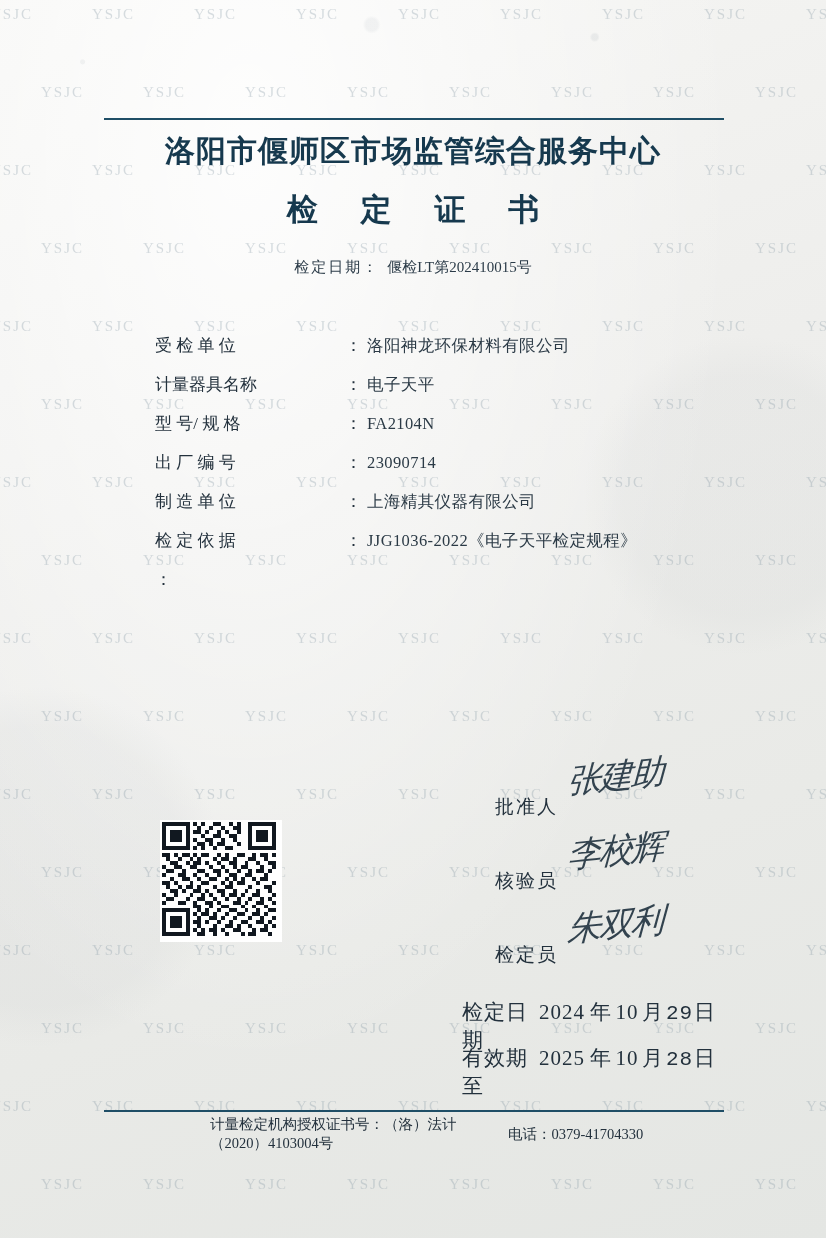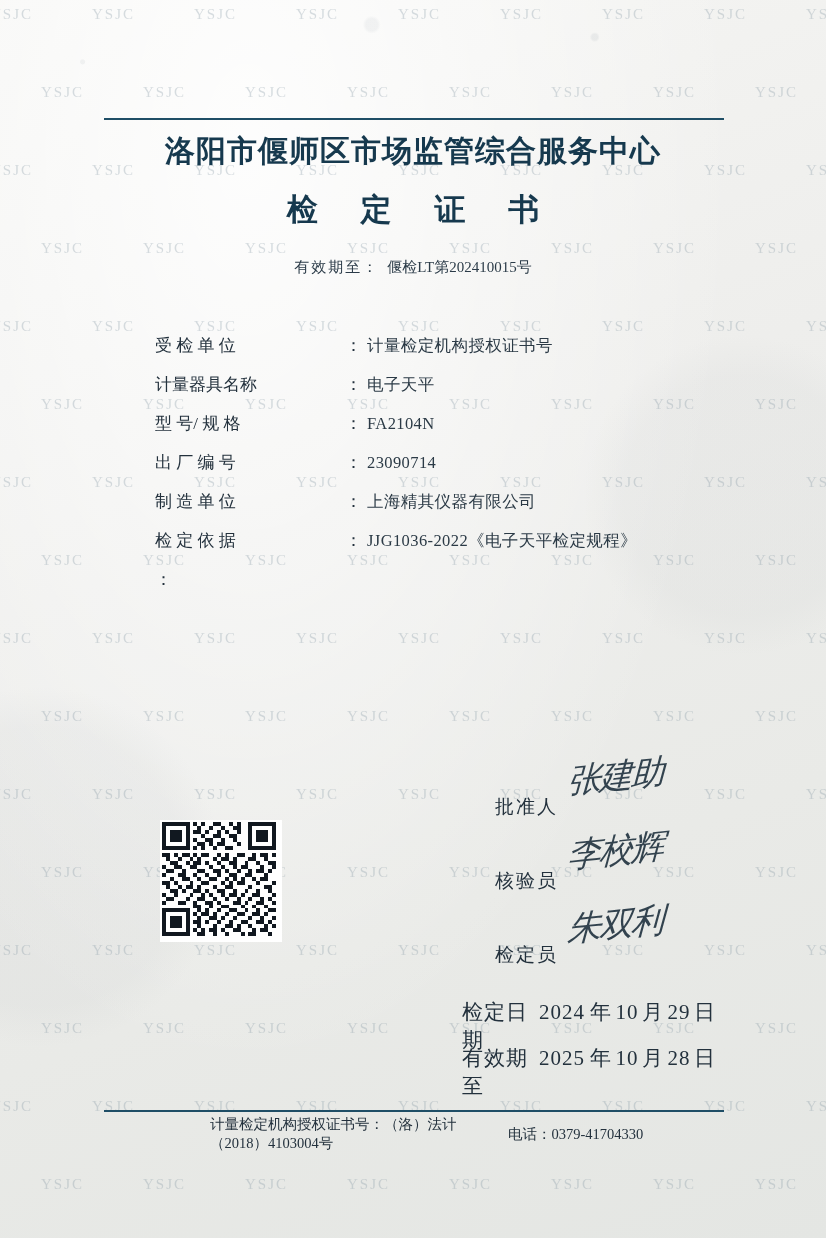--- a/index.html
+++ b/index.html
@@ -180,21 +180,21 @@
   .date-row {
     display: flex;
     align-items: baseline;
     height: 46px;
     letter-spacing: 1px;
   }
   .date-row .dlabel { width: 74px; }
   .date-row .dy { width: 52px; text-align: center; }
   .date-row .unit { width: 26px; text-align: center; }
   .date-row .dm { width: 26px; text-align: center; }
-  .date-row .dd { width: 26px; text-align: center; }
+  .date-row .dd { width: 26px; text-align: center; font-family: Liberation Mono, monospace; }
 
   .footer {
     position: absolute;
     left: 0;
     top: 1120px;
     width: 826px;
     font-family: "Liberation Serif", serif;
     font-size: 14.5px;
     color: #23313d;
   }
@@ -351,28 +351,28 @@
       <div class="wm" style="left: 653px; top: 1176px;">YSJC</div>
       <div class="wm" style="left: 755px; top: 1176px;">YSJC</div>
     </div>
 
   <div class="top-rule"></div>
 
   <div class="org-title">洛阳市偃师区市场监管综合服务中心</div>
   <div class="doc-title">检 定 证 书</div>
 
   <div class="cert-no-row">
-    <span class="lbl">有效期至：</span><span class="val">偃检LT第202410015号</span>
+    <span class="lbl">检定日期：</span><span class="val">偃检LT第202410015号</span>
   </div>
 
   <div class="fields" id="fields-container">
       <div class="field-row">
         <div class="field-label">受 检 单 位</div>
         <div class="field-colon">：</div>
-        <div class="field-value">计量检定机构授权证书号</div>
+        <div class="field-value">洛阳神龙环保材料有限公司</div>
       </div>
       <div class="field-row">
         <div class="field-label">计量器具名称</div>
         <div class="field-colon">：</div>
         <div class="field-value">电子天平</div>
       </div>
       <div class="field-row">
         <div class="field-label">型 号/ 规 格</div>
         <div class="field-colon">：</div>
         <div class="field-value">FA2104N</div>
@@ -654,18 +654,18 @@
       <span class="unit">月</span>
       <span class="dd">28</span>
       <span class="unit">日</span>
     </div>
   </div>
 
   <div class="bottom-rule"></div>
 
   <div class="footer">
     <div class="footer-row">
-      <span class="footer-left">计量检定机构授权证书号：（洛）法计（2018）4103004号</span>
+      <span class="footer-left">计量检定机构授权证书号：（洛）法计（2020）4103004号</span>
       <span class="footer-right">电话：0379-41704330</span>
     </div>
   </div>
 
 </div>
 
 </body></html>

